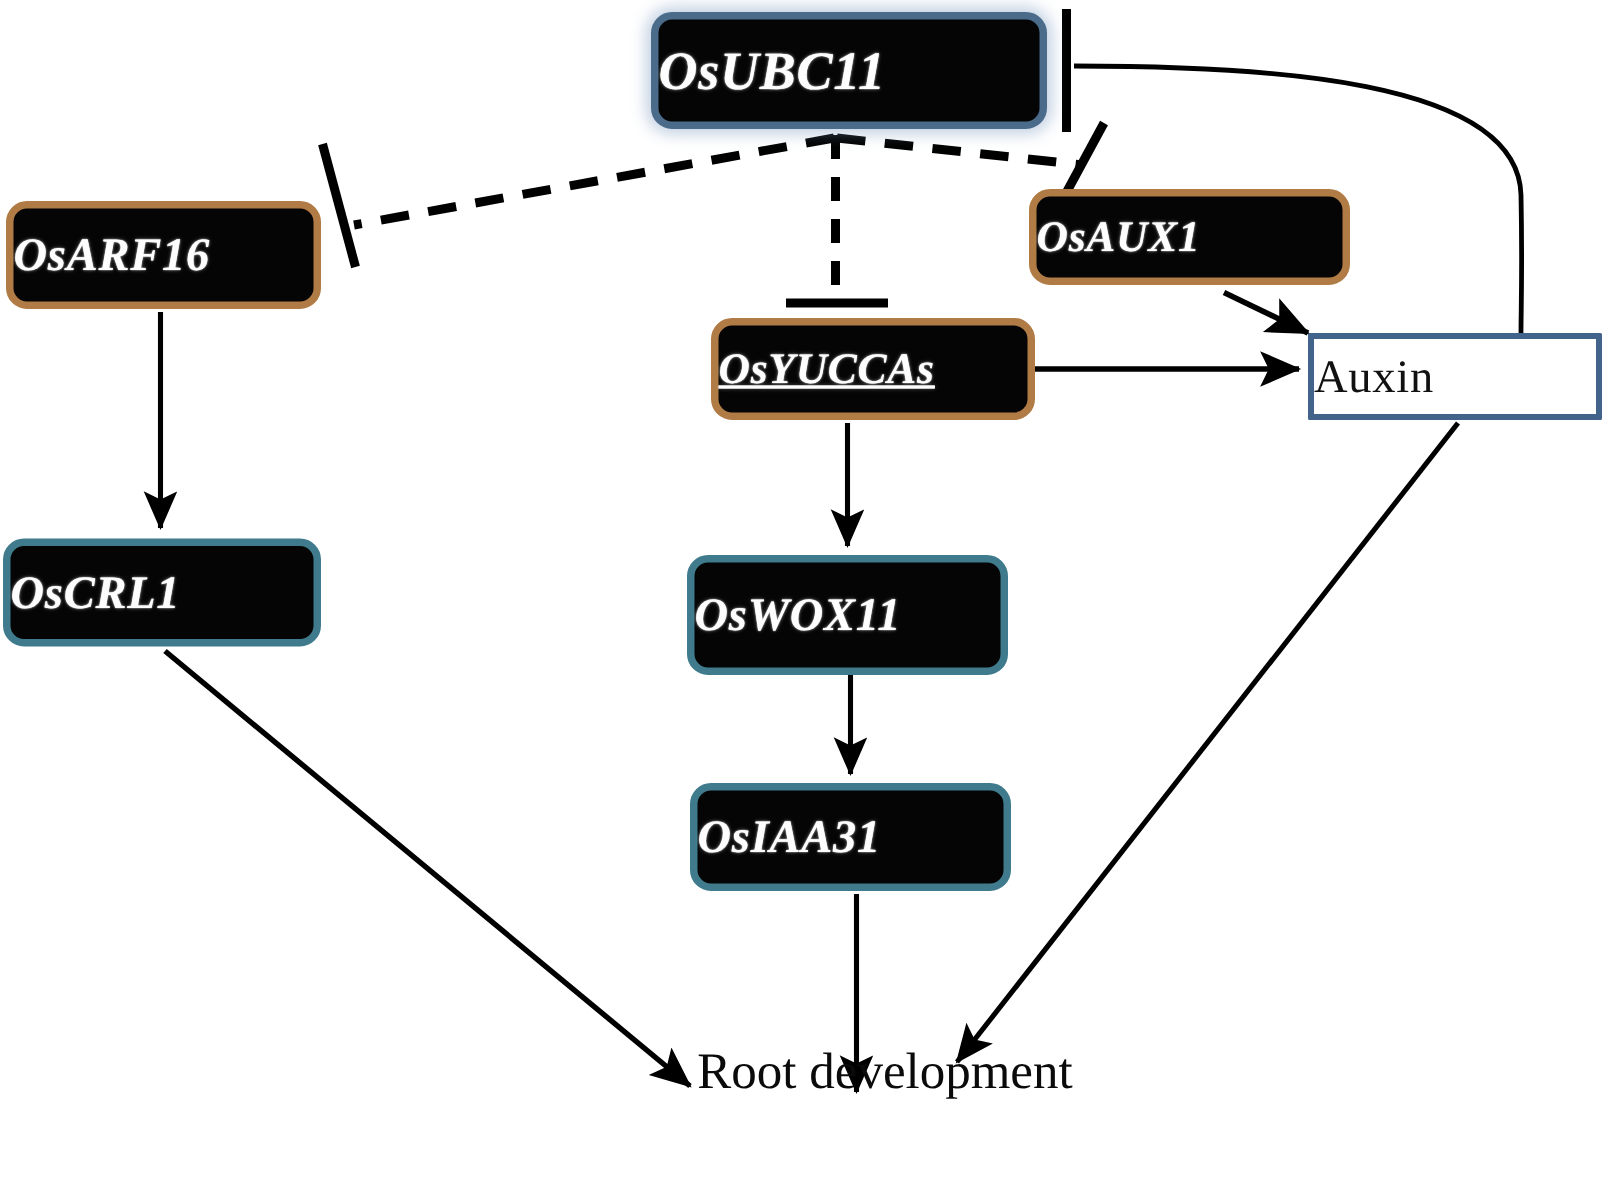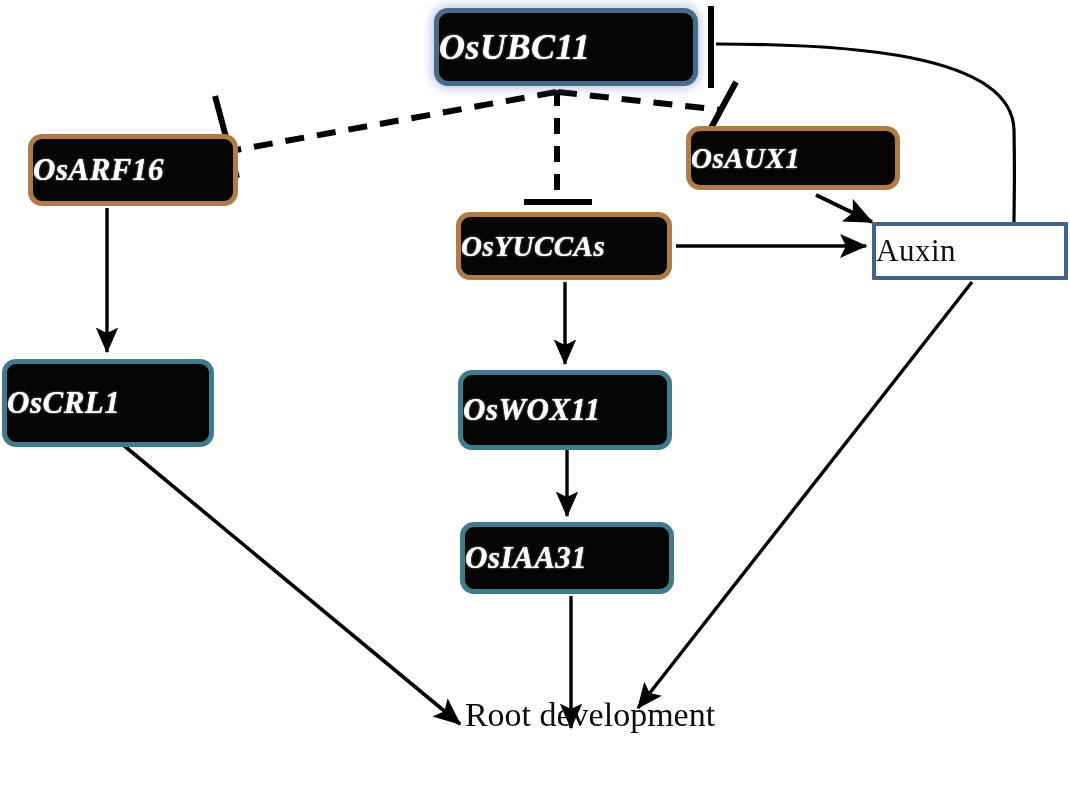--- a/index.html
+++ b/index.html
@@ -27,25 +27,25 @@
     color:#111;
     font-style:normal;
     font-weight:400;
   }
   .bd-steel{border:5px solid #4b6b8a;box-shadow:0 0 10px 3px rgba(120,150,190,.45);}
   .bd-brown{border:5px solid #b07b44;}
   .bd-teal {border:5px solid #3f7b8c;}
   .bd-auxin{border:4px solid #42648a;border-radius:1px;}
 
   #n-ubc11  {left:434px;top:8px;   width:264px;height:78px; font-size:36px;}
-  #n-arf16  {left:4px;  top:134px; width:210px;height:72px; font-size:31px;margin-left:24px;}
+  #n-arf16  {left:4px;  top:134px; width:210px;height:72px; font-size:31px;}
   #n-aux1   {left:686px;top:126px; width:214px;height:64px; font-size:29px;}
-  #n-yuccas {left:456px;top:212px; width:216px;height:68px; font-size:29px;}
+  #n-yuccas {left:474px;top:212px; width:216px;height:68px; font-size:29px;text-decoration:underline;}
   #n-auxin  {left:872px;top:222px; width:196px;height:58px; font-size:31px;}
-  #n-crl1   {left:2px;  top:359px; width:212px;height:88px; font-size:31px;}
+  #n-crl1   {left:2px;  top:359px; width:212px;height:72px; font-size:31px;}
   #n-wox11  {left:458px;top:370px; width:214px;height:80px; font-size:31px;}
   #n-iaa31  {left:460px;top:522px; width:214px;height:72px; font-size:31px;}
 
   #lbl-root{
     position:absolute;left:430px;top:696px;width:320px;
     text-align:center;font-size:34px;color:#0b0b0b;
     font-family:"Liberation Serif",serif;z-index:5;
   }
 </style>
 </head>

